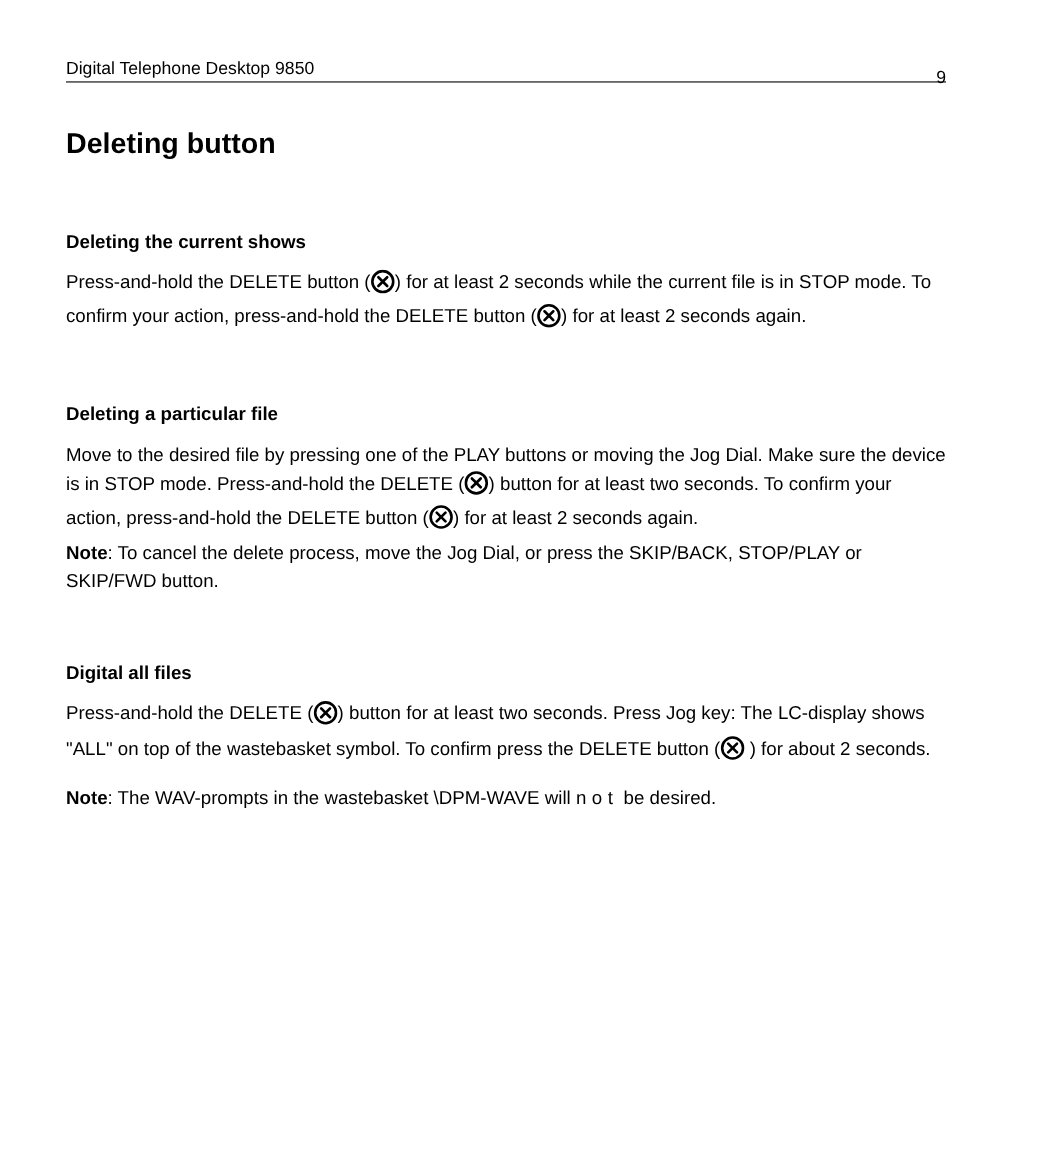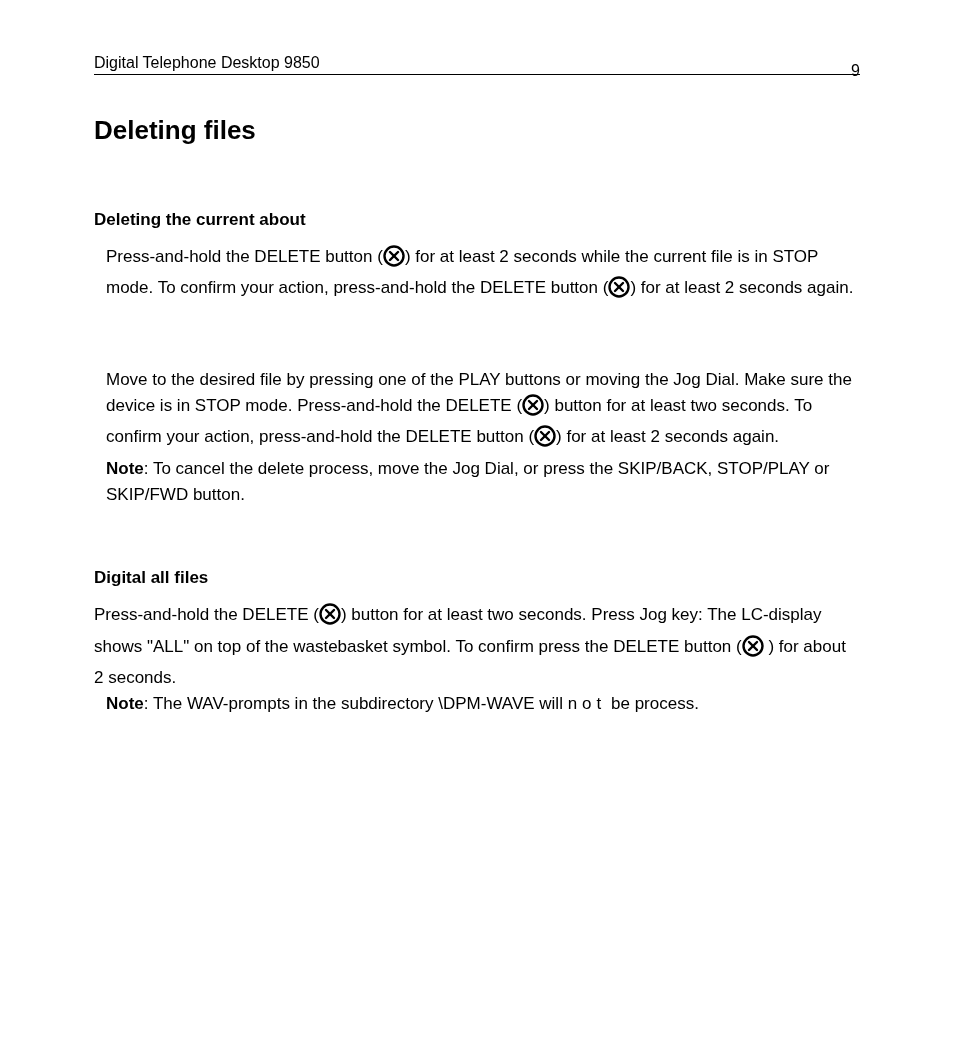--- a/index.html
+++ b/index.html
@@ -7,21 +7,21 @@
     padding: 0;
     background: #fff;
     font-family: Arial, Helvetica, sans-serif;
     color: #000;
     width: 954px;
   }
   .page {
     box-sizing: border-box;
     width: 954px;
     min-height: 1064px;
-    padding: 54px 94px 80px 94px;
+    padding: 54px 94px 80px 60px;
   }
   .header-row {
     display: flex;
     align-items: flex-end;
     justify-content: space-between;
     border-bottom: 1px solid #000;
     padding-bottom: 2px;
     margin-bottom: 40px;
   }
   .header-title {
@@ -39,58 +39,59 @@
   }
   h2 {
     font-size: 17px;
     font-weight: bold;
     margin: 0 0 14px 0;
   }
   .para {
     font-size: 17px;
     line-height: 1.55;
     margin-bottom: 60px;
-    margin-left: 12px;
   }
   .para-short {
     font-size: 17px;
     line-height: 1.55;
+    margin-bottom: 14px;
   }
   .icon-delete {
     display: inline-block;
     vertical-align: -5px;
   }
   .bold { font-weight: bold; }
   .spaced { letter-spacing: 5px; }
 </style>
 </head>
 <body>
 
 <div class="page">
 
   <div class="header-row">
     <span class="header-title">Digital Telephone Desktop 9850</span>
     <span class="page-number">9</span>
   </div>
 
-  <h1>Deleting files</h1>
+  <h1>Deleting button</h1>
 
-  <h2>Deleting the current about</h2>
+  <h2>Deleting the current shows</h2>
   <div class="para">
     <span>Press-and-hold the DELETE button (</span><span class="icon-delete"><svg width="22" height="22" viewBox="0 0 22 22">
           <circle cx="11" cy="11" r="9.5" fill="none" stroke="#000" stroke-width="2.4"></circle>
           <line x1="7" y1="7" x2="15" y2="15" stroke="#000" stroke-width="2.4" stroke-linecap="round"></line>
           <line x1="15" y1="7" x2="7" y2="15" stroke="#000" stroke-width="2.4" stroke-linecap="round"></line>
         </svg></span><span>) for at least 2 seconds while the current file is in STOP mode. To confirm your action, press-and-hold the DELETE button (</span><span class="icon-delete"><svg width="22" height="22" viewBox="0 0 22 22">
           <circle cx="11" cy="11" r="9.5" fill="none" stroke="#000" stroke-width="2.4"></circle>
           <line x1="7" y1="7" x2="15" y2="15" stroke="#000" stroke-width="2.4" stroke-linecap="round"></line>
           <line x1="15" y1="7" x2="7" y2="15" stroke="#000" stroke-width="2.4" stroke-linecap="round"></line>
         </svg></span><span>) for at least 2 seconds again.</span>
   </div>
 
+  <h2>Deleting a particular file</h2>
   <div class="para">
     <span>Move to the desired file by pressing one of the PLAY buttons or moving the Jog Dial. Make sure the device is in STOP mode. Press-and-hold the DELETE (</span><span class="icon-delete"><svg width="22" height="22" viewBox="0 0 22 22">
           <circle cx="11" cy="11" r="9.5" fill="none" stroke="#000" stroke-width="2.4"></circle>
           <line x1="7" y1="7" x2="15" y2="15" stroke="#000" stroke-width="2.4" stroke-linecap="round"></line>
           <line x1="15" y1="7" x2="7" y2="15" stroke="#000" stroke-width="2.4" stroke-linecap="round"></line>
         </svg></span><span>) button for at least two seconds. To confirm your action, press-and-hold the DELETE button (</span><span class="icon-delete"><svg width="22" height="22" viewBox="0 0 22 22">
           <circle cx="11" cy="11" r="9.5" fill="none" stroke="#000" stroke-width="2.4"></circle>
           <line x1="7" y1="7" x2="15" y2="15" stroke="#000" stroke-width="2.4" stroke-linecap="round"></line>
           <line x1="15" y1="7" x2="7" y2="15" stroke="#000" stroke-width="2.4" stroke-linecap="round"></line>
         </svg></span><span>) for at least 2 seconds again.</span>
@@ -104,16 +105,16 @@
           <circle cx="11" cy="11" r="9.5" fill="none" stroke="#000" stroke-width="2.4"></circle>
           <line x1="7" y1="7" x2="15" y2="15" stroke="#000" stroke-width="2.4" stroke-linecap="round"></line>
           <line x1="15" y1="7" x2="7" y2="15" stroke="#000" stroke-width="2.4" stroke-linecap="round"></line>
         </svg></span><span>) button for at least two seconds. Press Jog key: The LC-display shows "ALL" on top of the wastebasket symbol. To confirm press the DELETE button (</span><span class="icon-delete"><svg width="22" height="22" viewBox="0 0 22 22">
           <circle cx="11" cy="11" r="9.5" fill="none" stroke="#000" stroke-width="2.4"></circle>
           <line x1="7" y1="7" x2="15" y2="15" stroke="#000" stroke-width="2.4" stroke-linecap="round"></line>
           <line x1="15" y1="7" x2="7" y2="15" stroke="#000" stroke-width="2.4" stroke-linecap="round"></line>
         </svg></span><span> ) for about 2 seconds.</span>
   </div>
   <div class="para">
-    <span class="bold">Note</span><span>: The WAV-prompts in the subdirectory \DPM-WAVE will </span><span class="spaced">not</span><span> be process.</span>
+    <span class="bold">Note</span><span>: The WAV-prompts in the wastebasket \DPM-WAVE will </span><span class="spaced">not</span><span> be desired.</span>
   </div>
 
 </div>
 
 </body></html>

